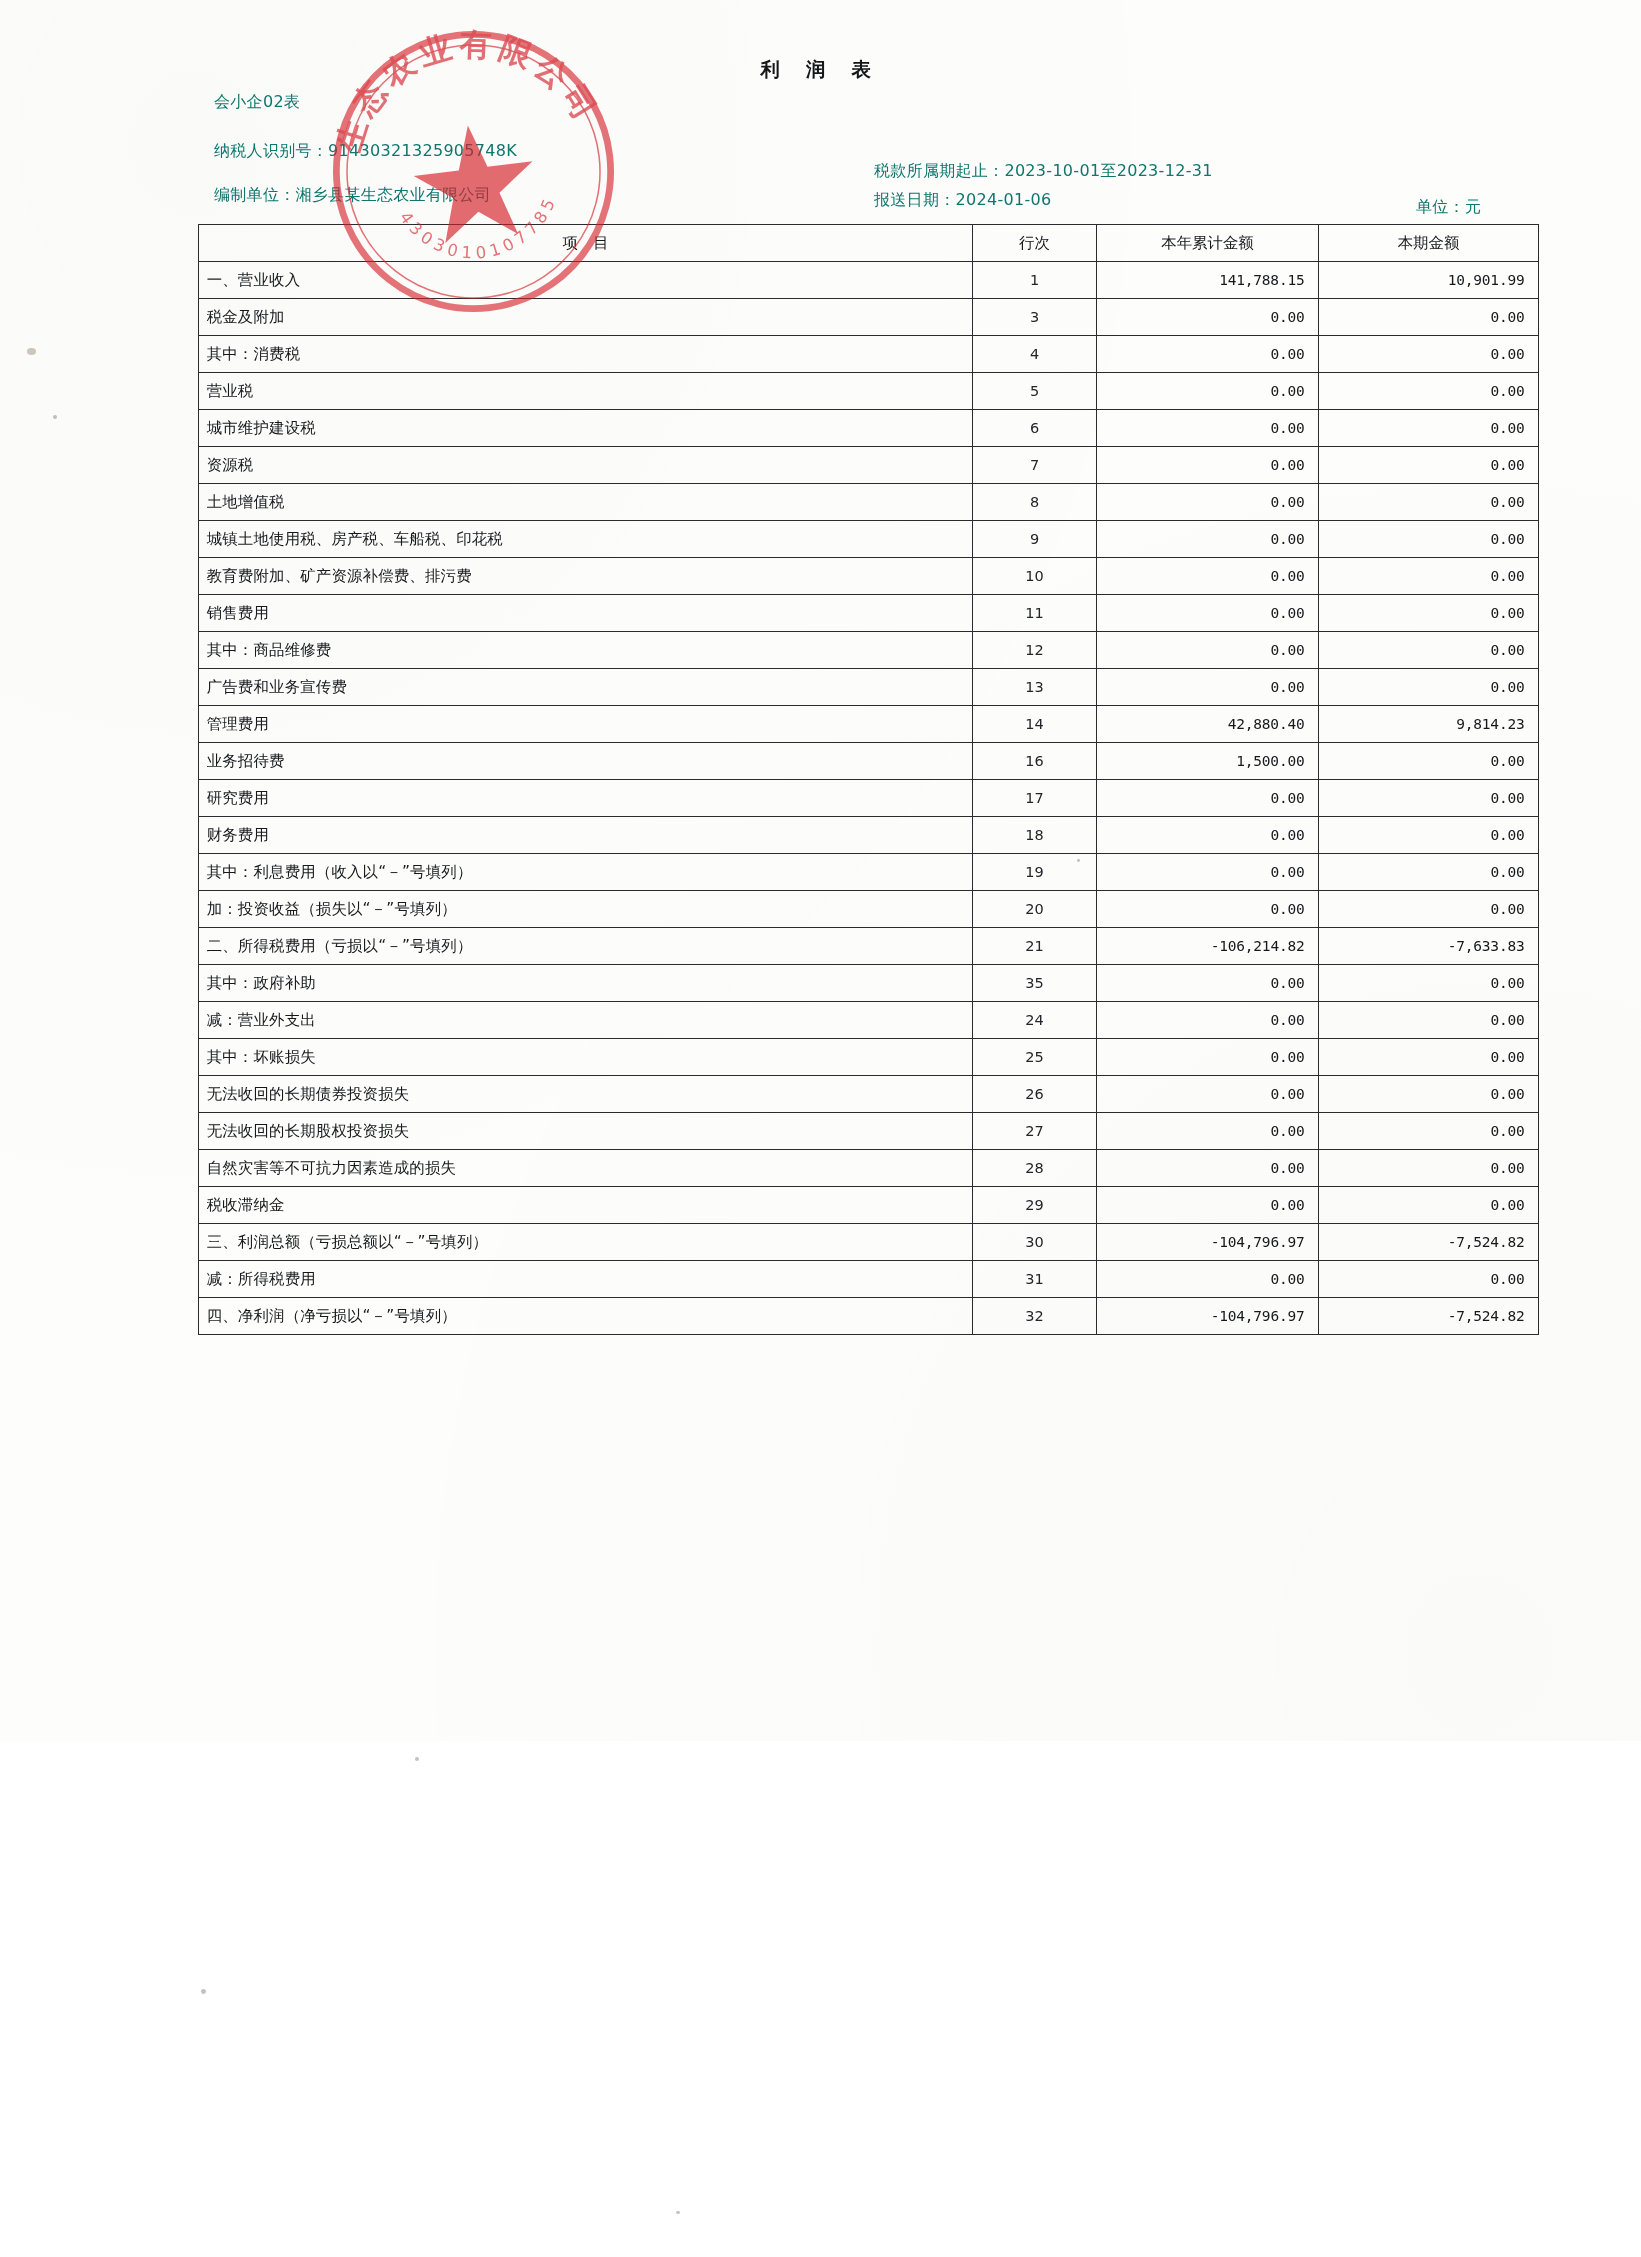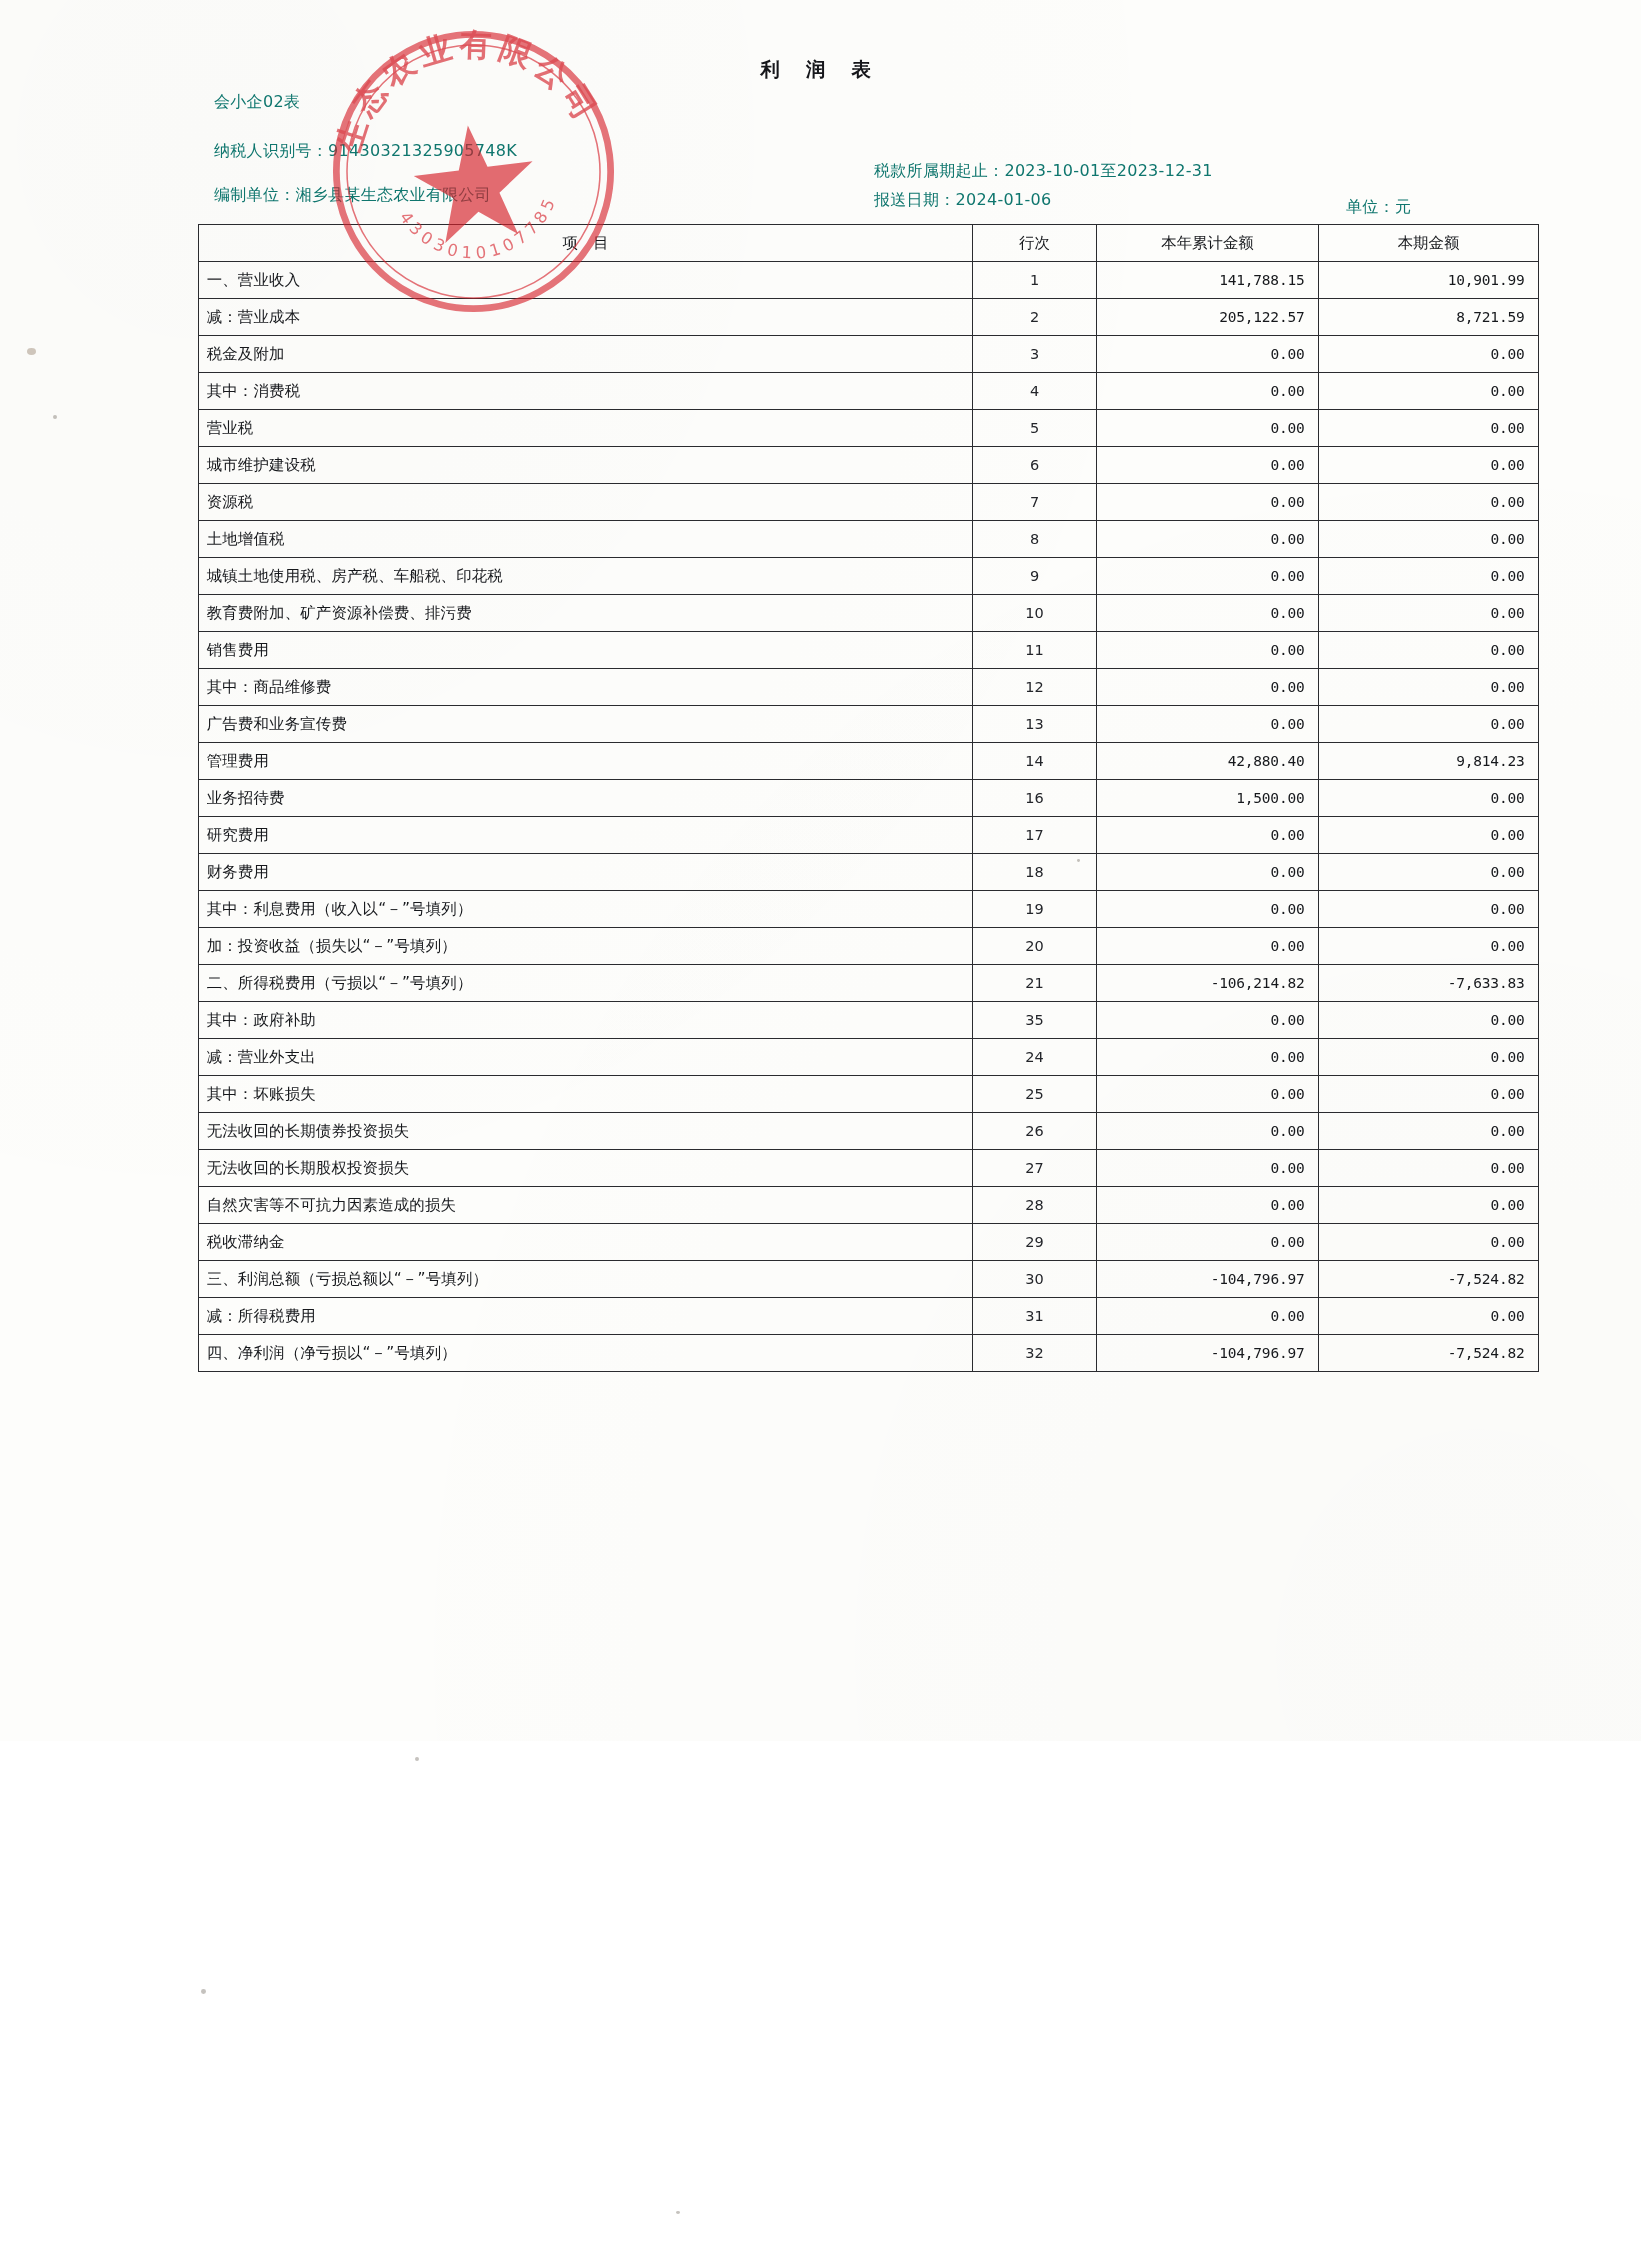--- a/index.html
+++ b/index.html
@@ -47,21 +47,21 @@
     font-size: 16px;
     color: #0f766e;
     white-space: nowrap;
     letter-spacing: 0.3px;
   }
   .m-form-no { left: 214px; top: 92px; }
   .m-taxid   { left: 214px; top: 141px; }
   .m-unit    { left: 214px; top: 185px; }
   .m-period  { left: 874px; top: 161px; }
   .m-report  { left: 874px; top: 190px; }
-  .m-currency{ left: 1346px; top: 197px; text-align: right; }
+  .m-currency{ left: 1416px; top: 197px; text-align: right; }
 
   
   .tbl {
     position: absolute;
     left: 198px;
     top: 224px;
     width: 1340px;
     border-collapse: collapse;
     table-layout: fixed;
     font-size: 15.4px;
@@ -156,26 +156,20 @@
         <th>本年累计金额</th>
         <th>本期金额</th>
       </tr>
     </thead>
     <tbody>
         <tr>
           <td class="item">一、营业收入</td>
           <td class="line">1</td>
           <td class="num">141,788.15</td>
           <td class="num">10,901.99</td>
-        </tr>
-        <tr>
-          <td class="item">减：营业成本</td>
-          <td class="line">2</td>
-          <td class="num">205,122.57</td>
-          <td class="num">8,721.59</td>
         </tr>
         <tr>
           <td class="item">税金及附加</td>
           <td class="line">3</td>
           <td class="num">0.00</td>
           <td class="num">0.00</td>
         </tr>
         <tr>
           <td class="item">其中：消费税</td>
           <td class="line">4</td>

